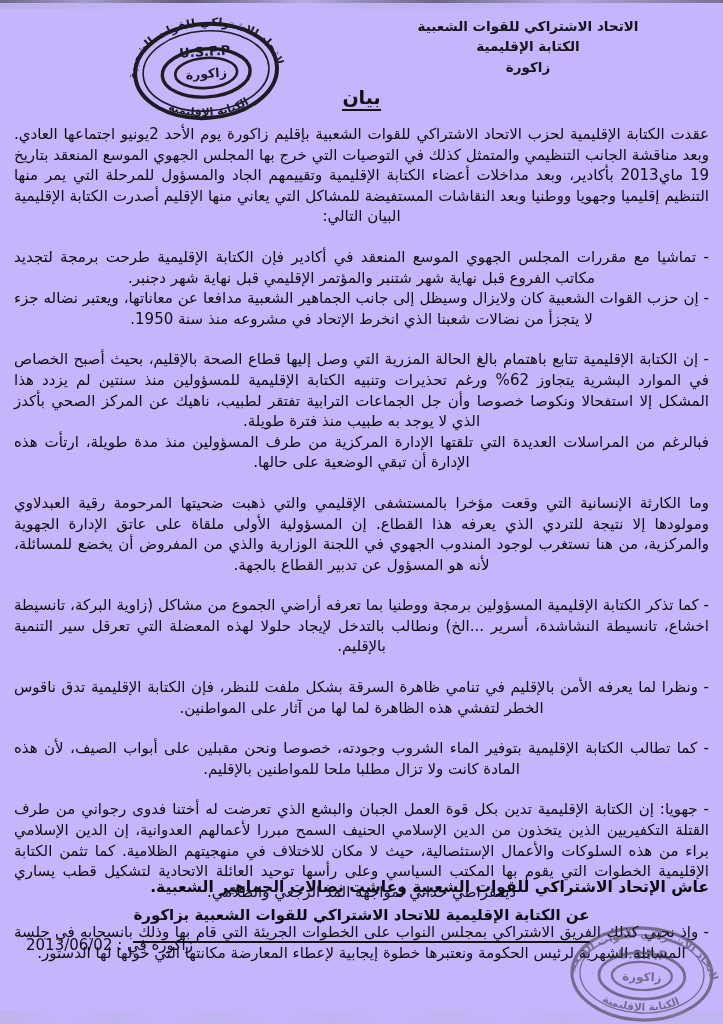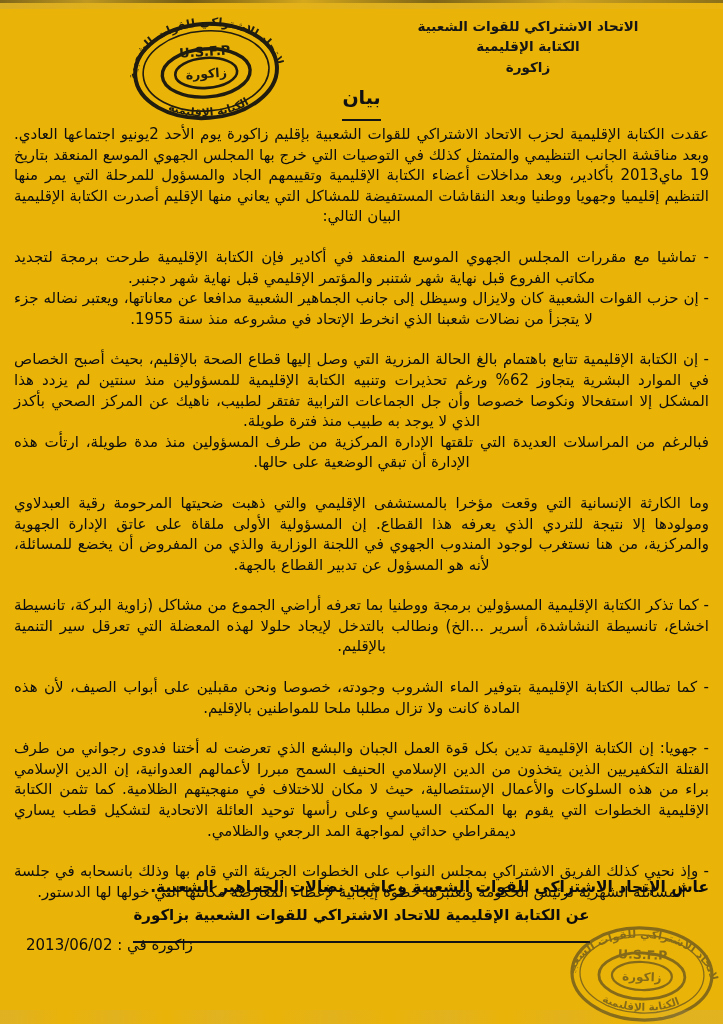--- a/index.html
+++ b/index.html
@@ -9,21 +9,21 @@
     background: #ffffff;
   }
   body {
     font-family: "DejaVu Sans", "Liberation Sans", sans-serif;
   }
 
   .page {
     position: relative;
     width: 723px;
     height: 1024px;
-    background: #eab308;
+    background: #c4b5fd;
     overflow: hidden;
     box-sizing: border-box;
   }
 
   
   .scan-edge-top {
     position: absolute;
     top: 0; left: 0; right: 0;
     height: 3px;
     background: linear-gradient(90deg,
@@ -102,21 +102,21 @@
     position: absolute;
     top: 86px;
     left: 0; right: 0;
     text-align: center;
     font-size: 19px;
     font-weight: bold;
     color: #121212;
   }
   .doc-title span {
     border-bottom: 2.2px solid #151515;
-    padding-bottom: 11px;
+    padding-bottom: 1px;
   }
 
   
   .body-wrap {
     position: absolute;
     top: 124px;
     left: 14px;
     right: 14px;
   }
   .para {
@@ -200,25 +200,26 @@
     </svg>
   </div>
 
   <div class="doc-title">
     <span>بيان</span>
   </div>
 
   <div class="body-wrap">
     <p class="para">عقدت الكتابة الإقليمية لحزب الاتحاد الاشتراكي للقوات الشعبية بإقليم زاكورة يوم الأحد 2يونيو اجتماعها العادي. وبعد مناقشة الجانب التنظيمي والمتمثل كذلك في التوصيات التي خرج بها المجلس الجهوي الموسع المنعقد بتاريخ 19 ماي2013 بأكادير، وبعد مداخلات أعضاء الكتابة الإقليمية وتقييمهم الجاد والمسؤول للمرحلة التي يمر منها التنظيم إقليميا وجهويا ووطنيا وبعد النقاشات المستفيضة للمشاكل التي يعاني منها الإقليم أصدرت الكتابة الإقليمية البيان التالي:</p>
     <p class="para tight">- تماشيا مع مقررات المجلس الجهوي الموسع المنعقد في أكادير فإن الكتابة الإقليمية طرحت برمجة لتجديد مكاتب الفروع قبل نهاية شهر شتنبر والمؤتمر الإقليمي قبل نهاية شهر دجنبر.</p>
-    <p class="para">- إن حزب القوات الشعبية كان ولايزال وسيظل إلى جانب الجماهير الشعبية مدافعا عن معاناتها، ويعتبر نضاله جزء لا يتجزأ من نضالات شعبنا الذي انخرط الإتحاد في مشروعه منذ سنة 1955.</p>
+    <p class="para">- إن حزب القوات الشعبية كان ولايزال وسيظل إلى جانب الجماهير الشعبية مدافعا عن معاناتها، ويعتبر نضاله جزء لا يتجزأ من نضالات شعبنا الذي انخرط الإتحاد في مشروعه منذ سنة 1950.</p>
     <p class="para tight">- إن الكتابة الإقليمية تتابع باهتمام بالغ الحالة المزرية التي وصل إليها قطاع الصحة بالإقليم، بحيث أصبح الخصاص في الموارد البشرية يتجاوز 62% ورغم تحذيرات وتنبيه الكتابة الإقليمية للمسؤولين منذ سنتين لم يزدد هذا المشكل إلا استفحالا ونكوصا خصوصا وأن جل الجماعات الترابية تفتقر لطبيب، ناهيك عن المركز الصحي بأكدز الذي لا يوجد به طبيب منذ فترة طويلة.</p>
     <p class="para">فبالرغم من المراسلات العديدة التي تلقتها الإدارة المركزية من طرف المسؤولين منذ مدة طويلة، ارتأت هذه الإدارة أن تبقي الوضعية على حالها.</p>
     <p class="para tight">وما الكارثة الإنسانية التي وقعت مؤخرا بالمستشفى الإقليمي والتي ذهبت ضحيتها المرحومة رقية العبدلاوي ومولودها إلا نتيجة للتردي الذي يعرفه هذا القطاع. إن المسؤولية الأولى ملقاة على عاتق الإدارة الجهوية والمركزية، من هنا نستغرب لوجود المندوب الجهوي في اللجنة الوزارية والذي من المفروض أن يخضع للمسائلة، لأنه هو المسؤول عن تدبير القطاع بالجهة.</p>
     <p class="para tight">- كما تذكر الكتابة الإقليمية المسؤولين برمجة ووطنيا بما تعرفه أراضي الجموع من مشاكل (زاوية البركة، تانسيطة اخشاع، تانسيطة النشاشدة، أسرير ...الخ) ونطالب بالتدخل لإيجاد حلولا لهذه المعضلة التي تعرقل سير التنمية بالإقليم.</p>
+    <p class="para tight">- ونظرا لما يعرفه الأمن بالإقليم في تنامي ظاهرة السرقة بشكل ملفت للنظر، فإن الكتابة الإقليمية تدق ناقوس الخطر لتفشي هذه الظاهرة لما لها من آثار على المواطنين.</p>
     <p class="para tight">- كما تطالب الكتابة الإقليمية بتوفير الماء الشروب وجودته، خصوصا ونحن مقبلين على أبواب الصيف، لأن هذه المادة كانت ولا تزال مطلبا ملحا للمواطنين بالإقليم.</p>
     <p class="para tight">- جهويا: إن الكتابة الإقليمية تدين بكل قوة العمل الجبان والبشع الذي تعرضت له أختنا فدوى رجواني من طرف القتلة التكفيريين الذين يتخذون من الدين الإسلامي الحنيف السمح مبررا لأعمالهم العدوانية، إن الدين الإسلامي براء من هذه السلوكات والأعمال الإستئصالية، حيث لا مكان للاختلاف في منهجيتهم الظلامية. كما تثمن الكتابة الإقليمية الخطوات التي يقوم بها المكتب السياسي وعلى رأسها توحيد العائلة الاتحادية لتشكيل قطب يساري ديمقراطي حداثي لمواجهة المد الرجعي والظلامي.</p>
     <p class="para tight">- وإذ نحيي كذلك الفريق الاشتراكي بمجلس النواب على الخطوات الجريئة التي قام بها وذلك بانسحابه في جلسة المسائلة الشهرية لرئيس الحكومة ونعتبرها خطوة إيجابية لإعطاء المعارضة مكانتها التي خولها لها الدستور.</p>
   </div>
 
   <div class="slogan">عاش الإتحاد الاشتراكي للقوات الشعبية وعاشت نضالات الجماهير الشعبية.</div>
 
   <div class="signature">
     <span>عن الكتابة الإقليمية للاتحاد الاشتراكي للقوات الشعبية بزاكورة</span>
   </div>

